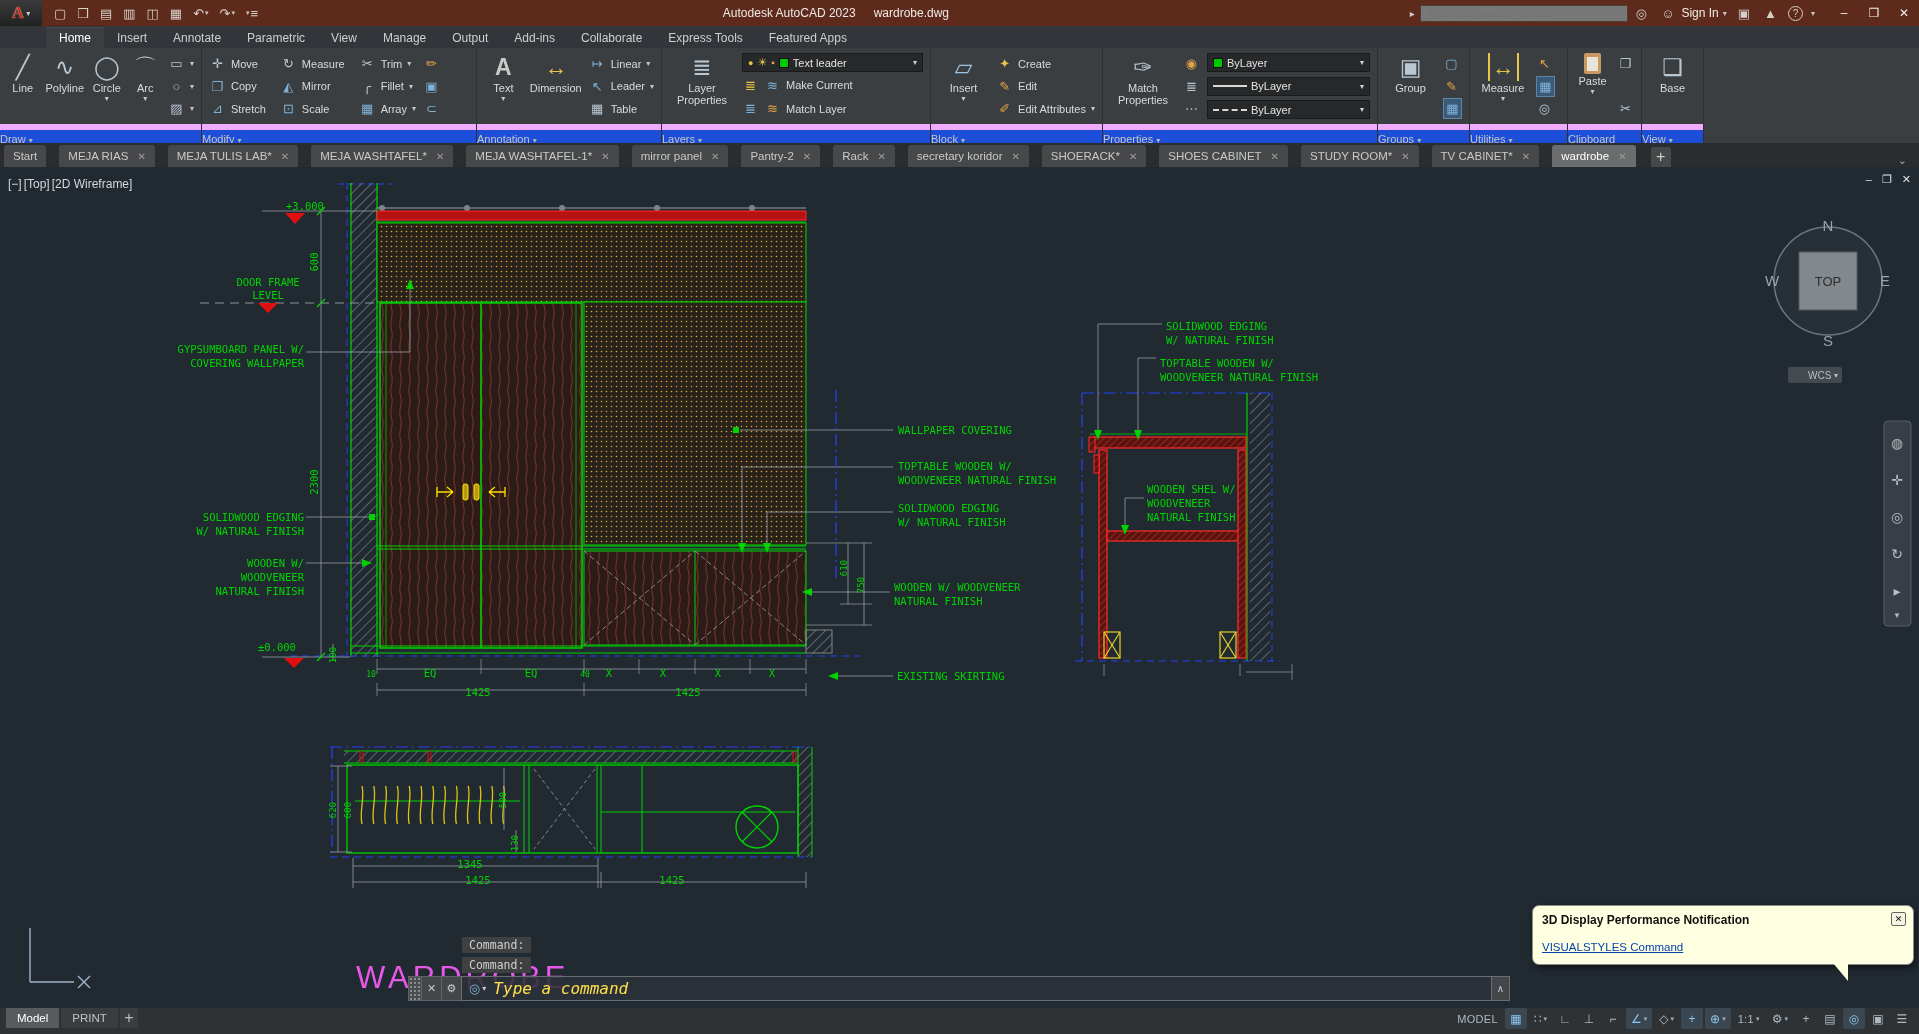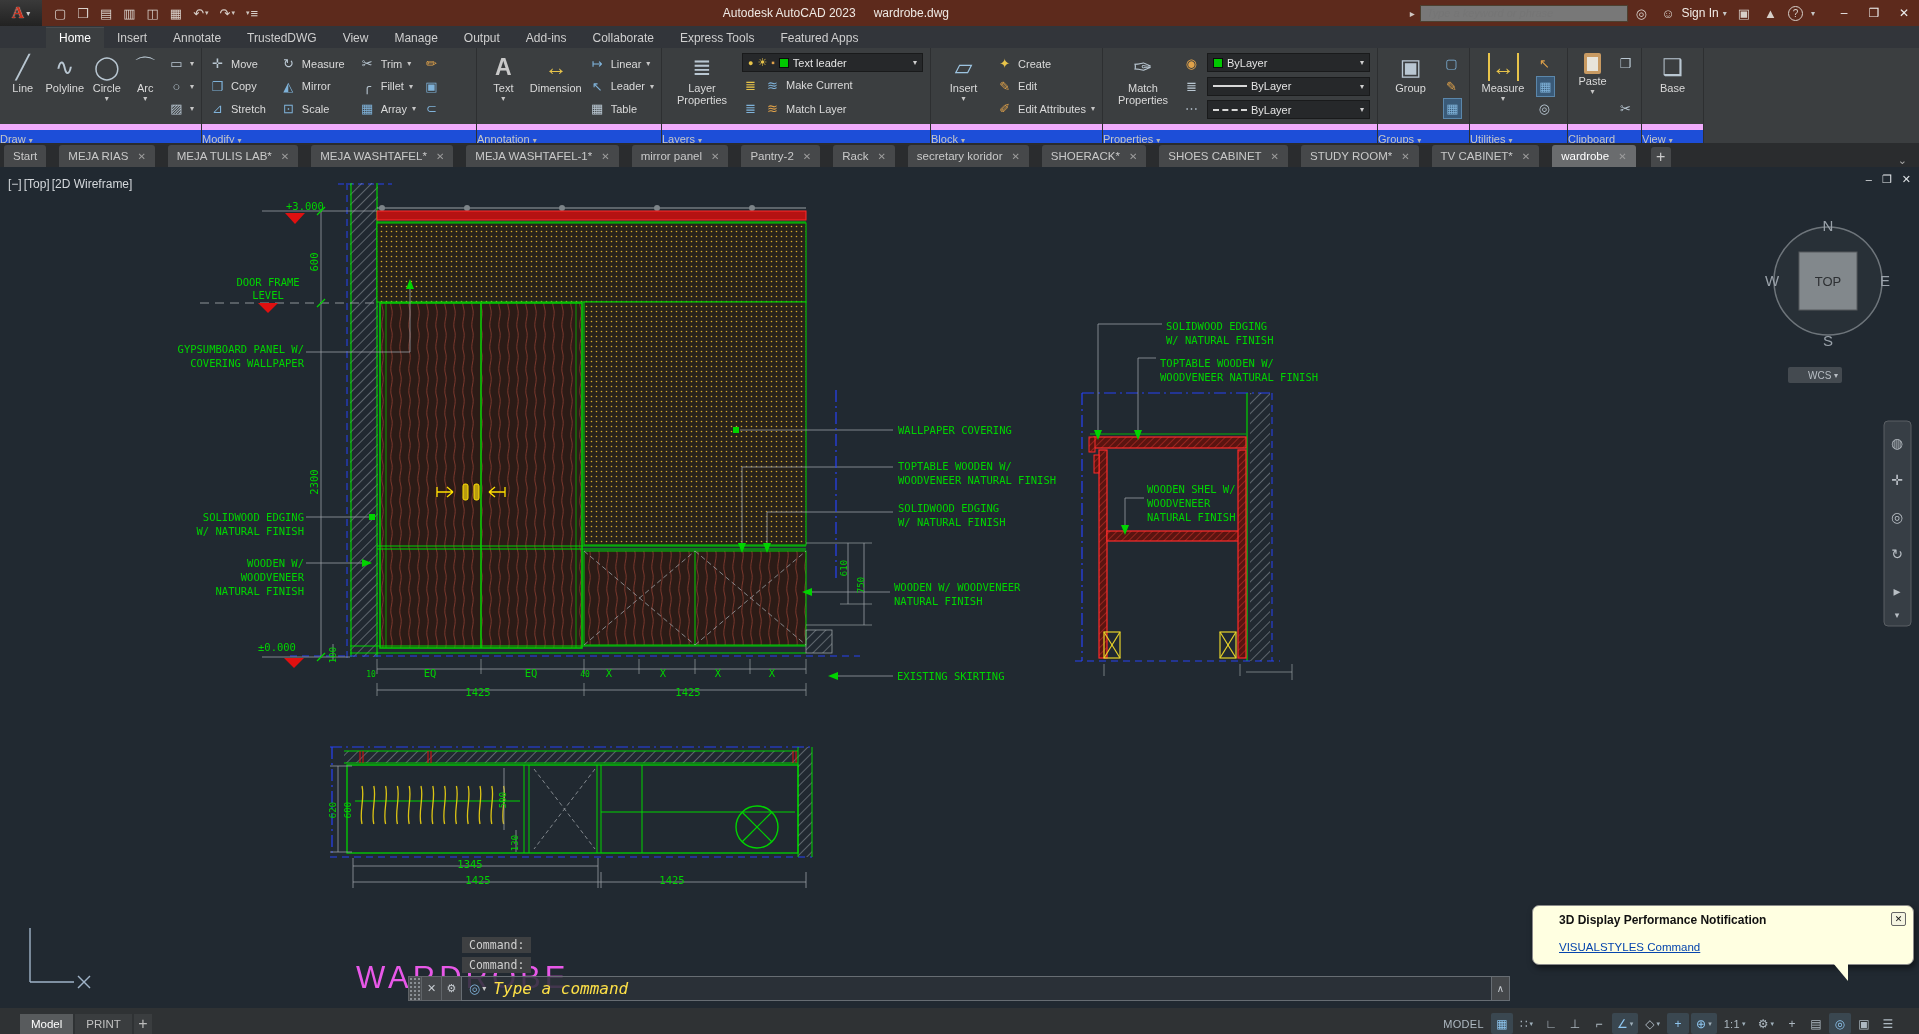--- a/index.html
+++ b/index.html
@@ -85,31 +85,31 @@
   .cmdbtn{width:20px;height:25px;background:#44474a;border:1px solid #606468;border-right:none;color:#c6cbd0;
     display:flex;align-items:center;justify-content:center;font-size:11px;cursor:pointer}
   .cmdfield{flex:1;height:25px;background:rgba(43,49,56,.88);border:1px solid #676d73;display:flex;align-items:center;gap:7px;padding:0 7px}
   .cmdsearch{color:#7fb2d9;font-size:13px;display:flex;align-items:center;gap:2px;cursor:pointer}
   .cmdghost{color:#fde047;font-style:italic;font-size:16px;font-family:"DejaVu Sans Mono",monospace}
   .cmdup{width:18px;height:25px;background:#44474a;border:1px solid #676d73;border-left:none;color:#c6cbd0;
     display:flex;align-items:center;justify-content:center;font-size:10px;cursor:pointer}
 
   
   .notif{position:absolute;left:1532px;top:738px;width:382px;background:#ffffe1;border:1px solid #8a8a8a;
-    border-radius:7px;padding:7px 26px 9px;z-index:8;color:#111;box-shadow:2px 3px 6px rgba(0,0,0,.5)}
+    border-radius:7px;padding:7px 9px 9px;z-index:8;color:#111;box-shadow:2px 3px 6px rgba(0,0,0,.5)}
   .notif .tail{position:absolute;left:300px;bottom:-17px;width:0;height:0;
     border-top:18px solid #ffffe1;border-left:15px solid transparent}
   .ntitle{font-weight:bold;font-size:12px;margin-bottom:6px}
   .nclose{position:absolute;right:7px;top:6px;width:15px;height:14px;border:1px solid #666;border-radius:2px;
     font-size:9px;display:flex;align-items:center;justify-content:center;cursor:pointer;background:#f4f4e0}
   .nbody{font-size:11.5px;line-height:1.35}
   .nlink{color:#0645ad;text-decoration:underline;font-size:11.5px;display:inline-block;margin-top:8px;cursor:pointer}
 
   
-  .statusbar{height:26px;background:#2f3234;display:flex;align-items:flex-end;padding:0 20px;flex:0 0 auto}
+  .statusbar{height:26px;background:#2f3234;display:flex;align-items:flex-start;padding:0 6px;flex:0 0 auto}
   .ltab{padding:0 11px;height:20px;line-height:20px;font-size:11.5px;background:#3a3d3f;color:#c2c2c2;cursor:pointer;margin-right:2px}
   .ltab.active{background:#585b5d;color:#fff}
   .lplus{width:18px;height:20px;line-height:20px;text-align:center;color:#bbb;background:#3a3d3f;cursor:pointer}
   .sbright{margin-left:auto;display:flex;align-items:center;gap:2px}
   .sbitem{min-width:22px;height:21px;padding:0 5px;display:flex;align-items:center;justify-content:center;gap:2px;
     color:#aeb9c2;font-size:12px;cursor:pointer;border-radius:2px}
   .sbitem.lbl{font-size:11px;letter-spacing:.3px}
   .sbitem.active{color:#8ec6f0;background:#3a4750}
   .sbitem .dv{font-size:7px;color:#9fb0bb}
 </style>
@@ -179,21 +179,21 @@
       <span class="winbtn">–</span>
       <span class="winbtn">❐</span>
       <span class="winbtn">✕</span>
     </div>
   </div>
 
   <div class="ribbontabs" id="ribbontabs">
       <span class="rtab active">Home</span>
       <span class="rtab">Insert</span>
       <span class="rtab">Annotate</span>
-      <span class="rtab">TrustedDWG</span>
+      <span class="rtab">Parametric</span>
       <span class="rtab">View</span>
       <span class="rtab">Manage</span>
       <span class="rtab">Output</span>
       <span class="rtab">Add-ins</span>
       <span class="rtab">Collaborate</span>
       <span class="rtab">Express Tools</span>
       <span class="rtab">Featured Apps</span>
     </div>
 
   <div class="ribbon">

